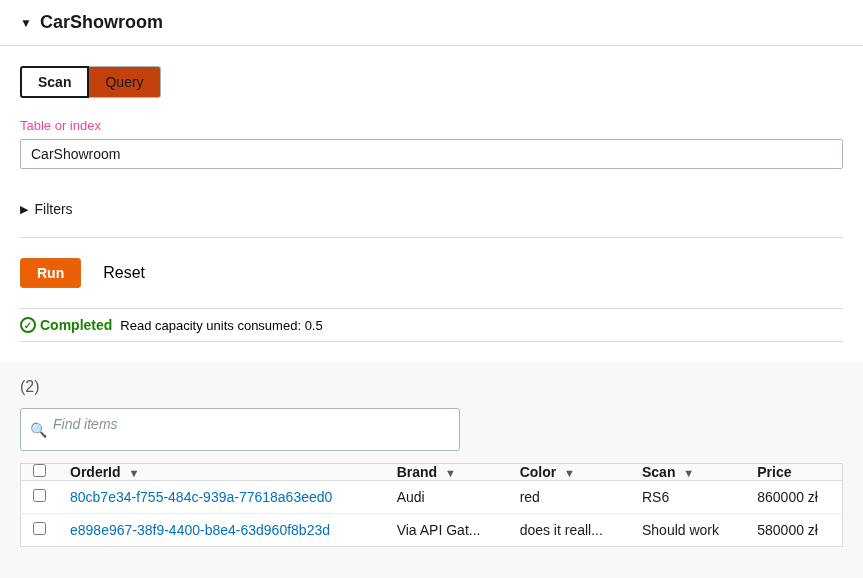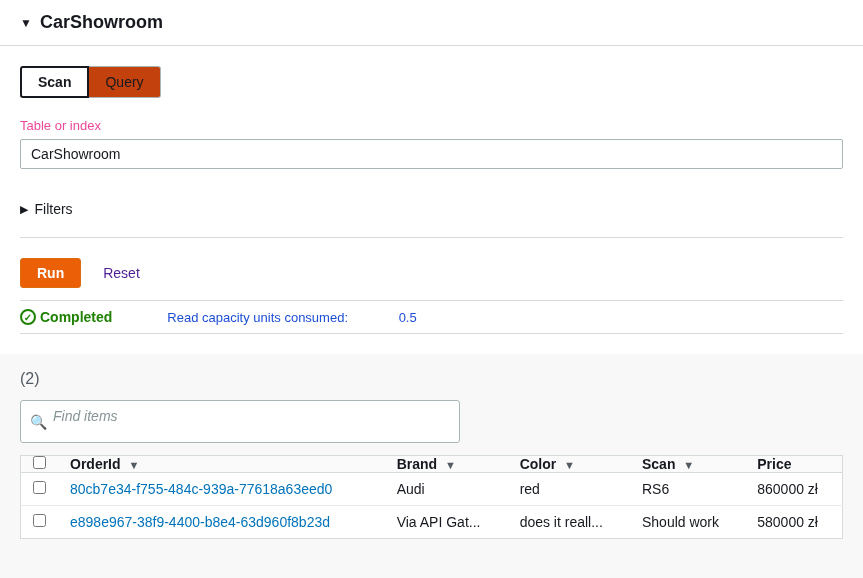--- a/index.html
+++ b/index.html
@@ -100,40 +100,40 @@
     .divider {
       border: none;
       border-top: 1px solid #d5dbdb;
       margin: 20px 0;
     }
 
     .action-bar {
       display: flex;
       align-items: center;
       gap: 12px;
-      margin-bottom: 12px;
+      margin-bottom: 20px;
     }
 
     .btn-run {
       background: #eb5f07;
       color: #fff;
       border: 1px solid #dd6b10;
       border-radius: 3px;
       padding: 6px 16px;
       font-size: 14px;
       font-weight: 600;
       cursor: pointer;
     }
 
     .btn-reset {
       background: #fff;
-      color: #4c1d95;
+      color: #000000;
       border: none;
       padding: 6px 10px;
-      font-size: 14px;
+      font-size: 16px;
       cursor: pointer;
     }
 
     .status-bar {
       display: flex;
       align-items: center;
       gap: 8px;
       padding: 8px 0;
       border-top: 1px solid #d5dbdb;
       border-bottom: 1px solid #d5dbdb;
@@ -156,22 +156,21 @@
       align-items: center;
       justify-content: center;
       font-size: 10px;
       color: #1d8102;
     }
     .status-detail {
       font-size: 13px;
       color: #545b64;
     }
     .status-detail span {
-      color: #1d4ed8;
-      margin-left: 47px;
+      color: #000000;
     }
 
     .results-section {
       background: #f8f8f8;
       padding: 16px 20px;
     }
 
     .results-header {
       display: flex;
       align-items: center;

